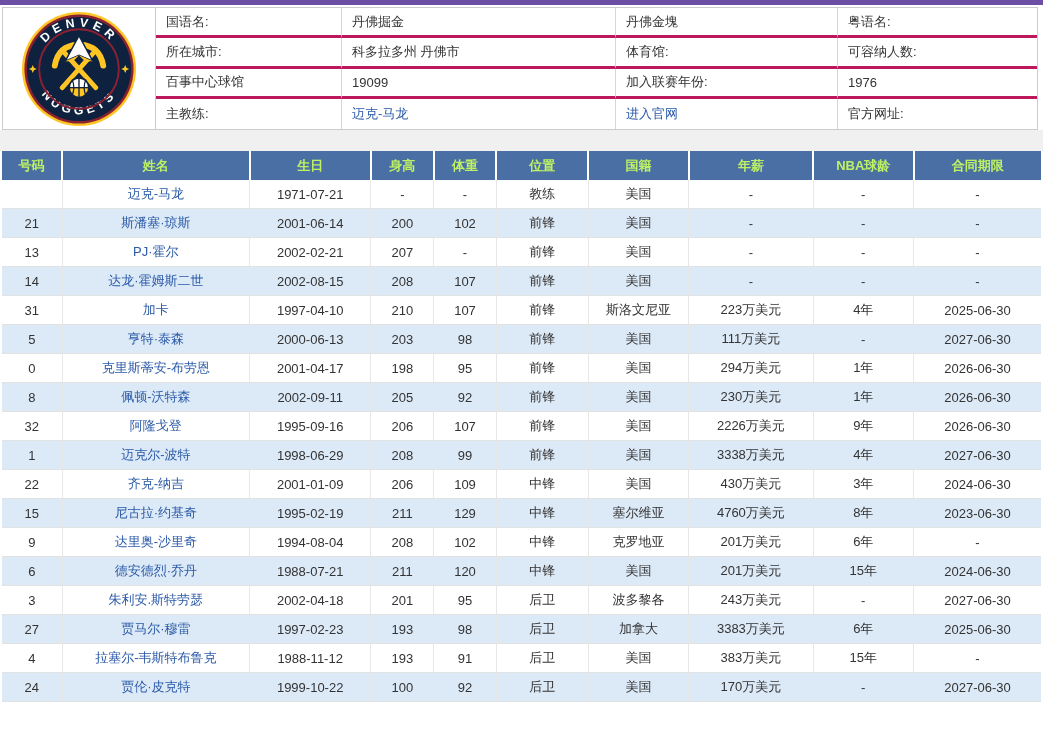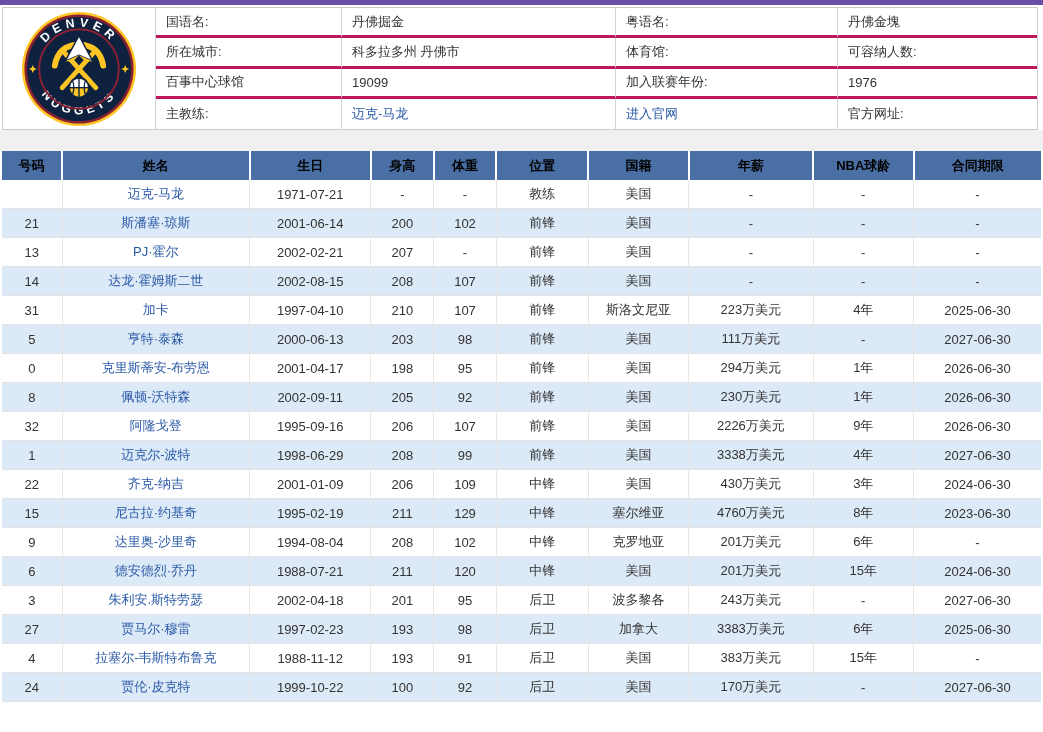--- a/index.html
+++ b/index.html
@@ -40,21 +40,21 @@
   .info-grid .info-cell:nth-child(n+13){border-bottom:none;}
   .info-cell.link{color:#2B5AA7;cursor:pointer;}
   
   .gap{height:21px;background:#f0f0f0;}
   
   table.roster{
     border-collapse:collapse;table-layout:fixed;
     margin:0 2px;width:1039px;font-size:13px;
   }
   table.roster th{
-    background:#4A6FA4;color:#000000;font-weight:bold;
+    background:#4A6FA4;color:#bef264;font-weight:bold;
     height:29px;padding:0;text-align:center;
     border-left:2px solid #ffffff;
     white-space:nowrap;overflow:hidden;
   }
   table.roster th:first-child{border-left:none;}
   table.roster td{
     height:28px;padding:0 2px;text-align:center;color:#333;
     border-bottom:1px solid #e2e2e2;
     border-right:1px solid #e7e7e7;
     white-space:nowrap;overflow:hidden;
@@ -108,22 +108,22 @@
       <circle cx="60" cy="79" r="10" fill="none" stroke="#0E2240" stroke-width="1.6"></circle>
       <line x1="50" y1="79" x2="70" y2="79" stroke="#0E2240" stroke-width="1.4"></line>
       <line x1="60" y1="69" x2="60" y2="89" stroke="#0E2240" stroke-width="1.4"></line>
       <path d="M53,70.8 Q56.5,79 53,87.2" fill="none" stroke="#0E2240" stroke-width="1.3"></path>
       <path d="M67,70.8 Q63.5,79 67,87.2" fill="none" stroke="#0E2240" stroke-width="1.3"></path>
     </svg>
   </div>
   <div class="info-grid">
     <div class="info-cell">国语名:</div>
     <div class="info-cell">丹佛掘金</div>
+    <div class="info-cell">丹佛金塊</div>
     <div class="info-cell">粤语名:</div>
-    <div class="info-cell">丹佛金塊</div>
 
     <div class="info-cell">所在城市:</div>
     <div class="info-cell">科多拉多州 丹佛市</div>
     <div class="info-cell">体育馆:</div>
     <div class="info-cell">可容纳人数:</div>
 
     <div class="info-cell">百事中心球馆</div>
     <div class="info-cell">19099</div>
     <div class="info-cell">加入联赛年份:</div>
     <div class="info-cell">1976</div>

